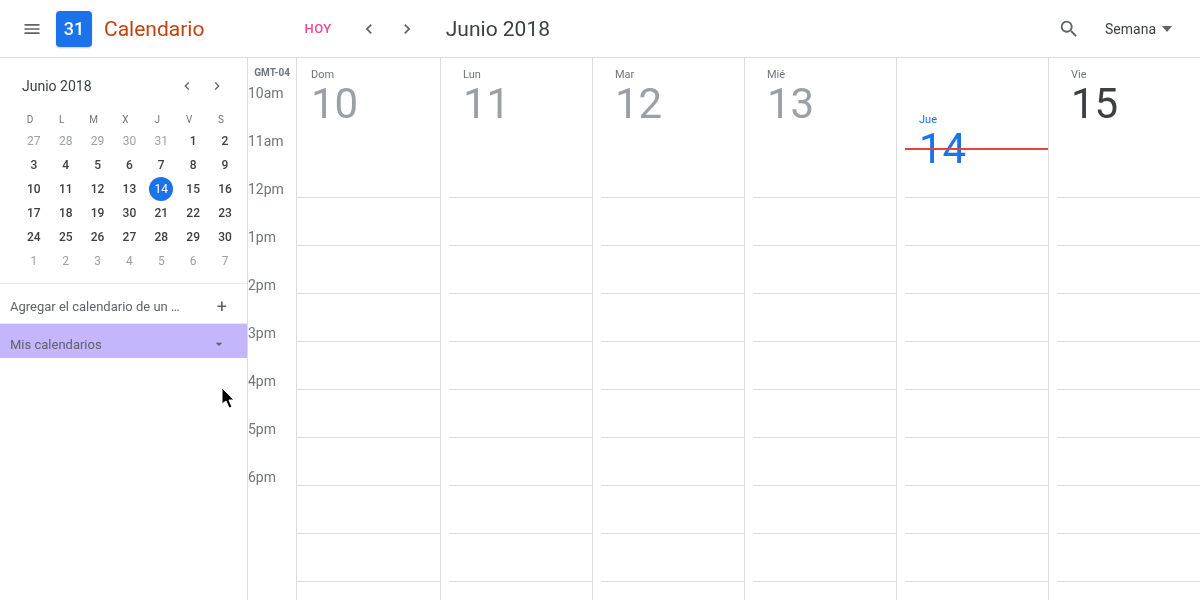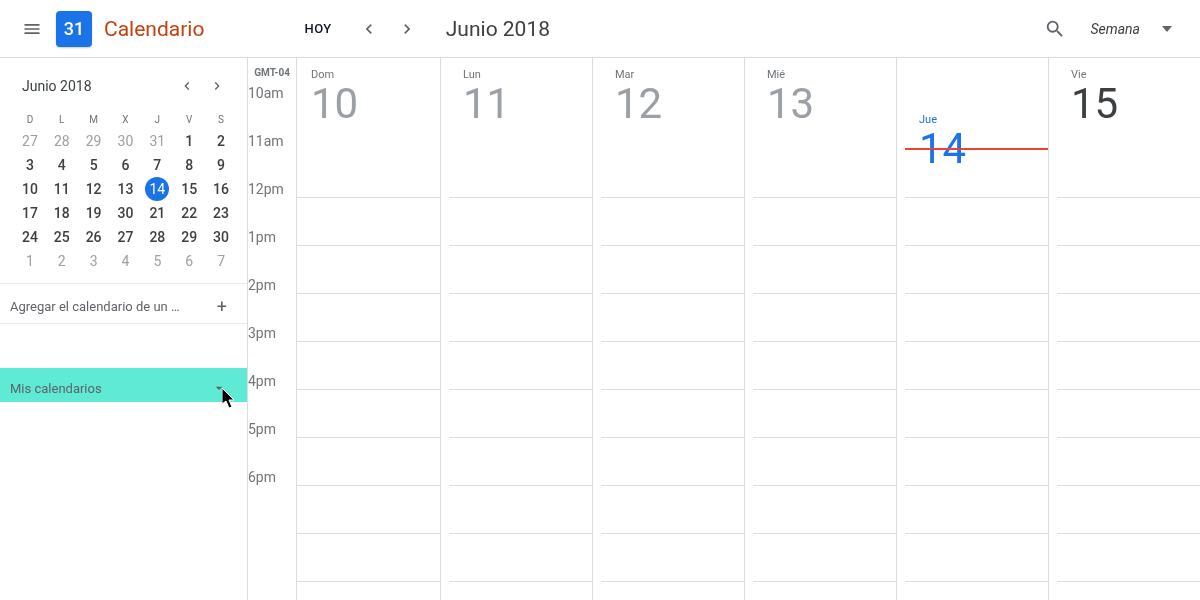--- a/index.html
+++ b/index.html
@@ -1,44 +1,44 @@
 <!DOCTYPE html>
 <html><head>
 <meta charset="utf-8">
 <style>
 * { box-sizing: border-box; margin: 0; padding: 0; }
 body { font-family: Roboto, Arial, sans-serif; width: 1200px; height: 600px; overflow: hidden; background: #fff; color: #3c4043; }
 .header { height: 58px; display: flex; align-items: center; padding: 0 12px; border-bottom: 1px solid #dadce0; }
 .menu-btn { width: 40px; height: 40px; display: flex; align-items: center; justify-content: center; cursor: pointer; border-radius: 50%; }
 .logo { width: 36px; height: 36px; background: #1a73e8; display: flex; align-items: center; justify-content: center; color: #fff; font-size: 18px; font-weight: 500; border-radius: 4px; margin: 0 12px 0 4px; box-shadow: 0 1px 2px rgba(0,0,0,0.2); }
 .app-title { font-size: 21px; color: #c2410c; font-weight: 400; }
-.hoy-btn { margin-left: 90px; font-size: 13px; font-weight: 500; letter-spacing: .5px; color: #0f172a; padding: 6px 10px; cursor: pointer; }
+.hoy-btn { margin-left: 90px; font-size: 13px; font-weight: 500; letter-spacing: .5px; color: #ec4899; padding: 6px 10px; cursor: pointer; }
 .nav-arrows { display: flex; margin: 0 8px; }
 .nav-arrow { width: 38px; height: 38px; display: flex; align-items: center; justify-content: center; cursor: pointer; border-radius: 50%; }
 .month-title { font-size: 21px; color: #3c4043; margin-left: 12px; font-weight: 400; }
 .header-right { margin-left: auto; display: flex; align-items: center; gap: 8px; }
 .search-btn { width: 40px; height: 40px; display: flex; align-items: center; justify-content: center; cursor: pointer; border-radius: 50%; }
-.view-select { font-size: 14px; color: #3c4043; padding: 6px 8px; cursor: pointer; display: flex; align-items: center; gap: 22px; margin-right: 8px; font-style: italic; }
+.view-select { font-size: 14px; color: #3c4043; padding: 6px 8px; cursor: pointer; display: flex; align-items: center; gap: 6px; margin-right: 8px; }
 
 .body { display: flex; height: calc(600px - 58px); }
 .sidebar { width: 248px; border-right: 1px solid #dadce0; overflow-y: auto; padding-top: 16px; }
 .mini-header { display: flex; align-items: center; justify-content: space-between; padding: 0 18px 12px 22px; font-size: 14px; color: #3c4043; }
 .mini-nav { display: flex; gap: 6px; }
 .mini-arrow { width: 24px; height: 24px; display: flex; align-items: center; justify-content: center; cursor: pointer; border-radius: 50%; color: #5f6368; }
 .mini-grid { display: grid; grid-template-columns: repeat(7, 1fr); text-align: center; padding: 0 10px 10px 14px; font-size: 10px; }
 .mini-dow { color: #70757a; padding: 4px 0; }
-.mini-day { padding: 0; color: #3c4043; font-size: 14px; cursor: pointer; position: relative; }
+.mini-day { padding: 0; color: #3c4043; font-size: 12px; cursor: pointer; position: relative; text-align: right; }
 .mini-day span { display: inline-flex; width: 24px; height: 24px; align-items: center; justify-content: center; border-radius: 50%; }
 .mini-day.muted { color: #9aa0a6; }
 .mini-day.today span { background: #1a73e8; color: #fff; }
 .mini-day.bold { font-weight: 500; }
 
 .side-sec { border-top: 1px solid #e8eaed; }
 .side-item { display: flex; align-items: center; justify-content: space-between; padding: 12px 20px 6px 10px; font-size: 13px; color: #5f6368; cursor: pointer; }
-.side-item.hover { background: #5eead4; margin-top: 44px; }
+.side-item.hover { background: #c4b5fd; }
 .side-item .txt { overflow: hidden; text-overflow: ellipsis; white-space: nowrap; }
 .plus-ic { font-size: 18px; color: #5f6368; }
 
 .mainarea { flex: 1; display: flex; position: relative; }
 .time-col { width: 48px; padding-top: 9px; }
 .tz { font-size: 10px; color: #70757a; text-align: right; padding-right: 6px; height: 24px; font-weight: bold; }
 .time-slot { height: 48px; font-size: 14px; color: #70757a; padding-right: 6px; position: relative; }
 .time-slot span { position: relative; top: -6px; }
 
 .day-cols { flex: 1; display: flex; border-left: 1px solid #dadce0; gap: 8px; }

